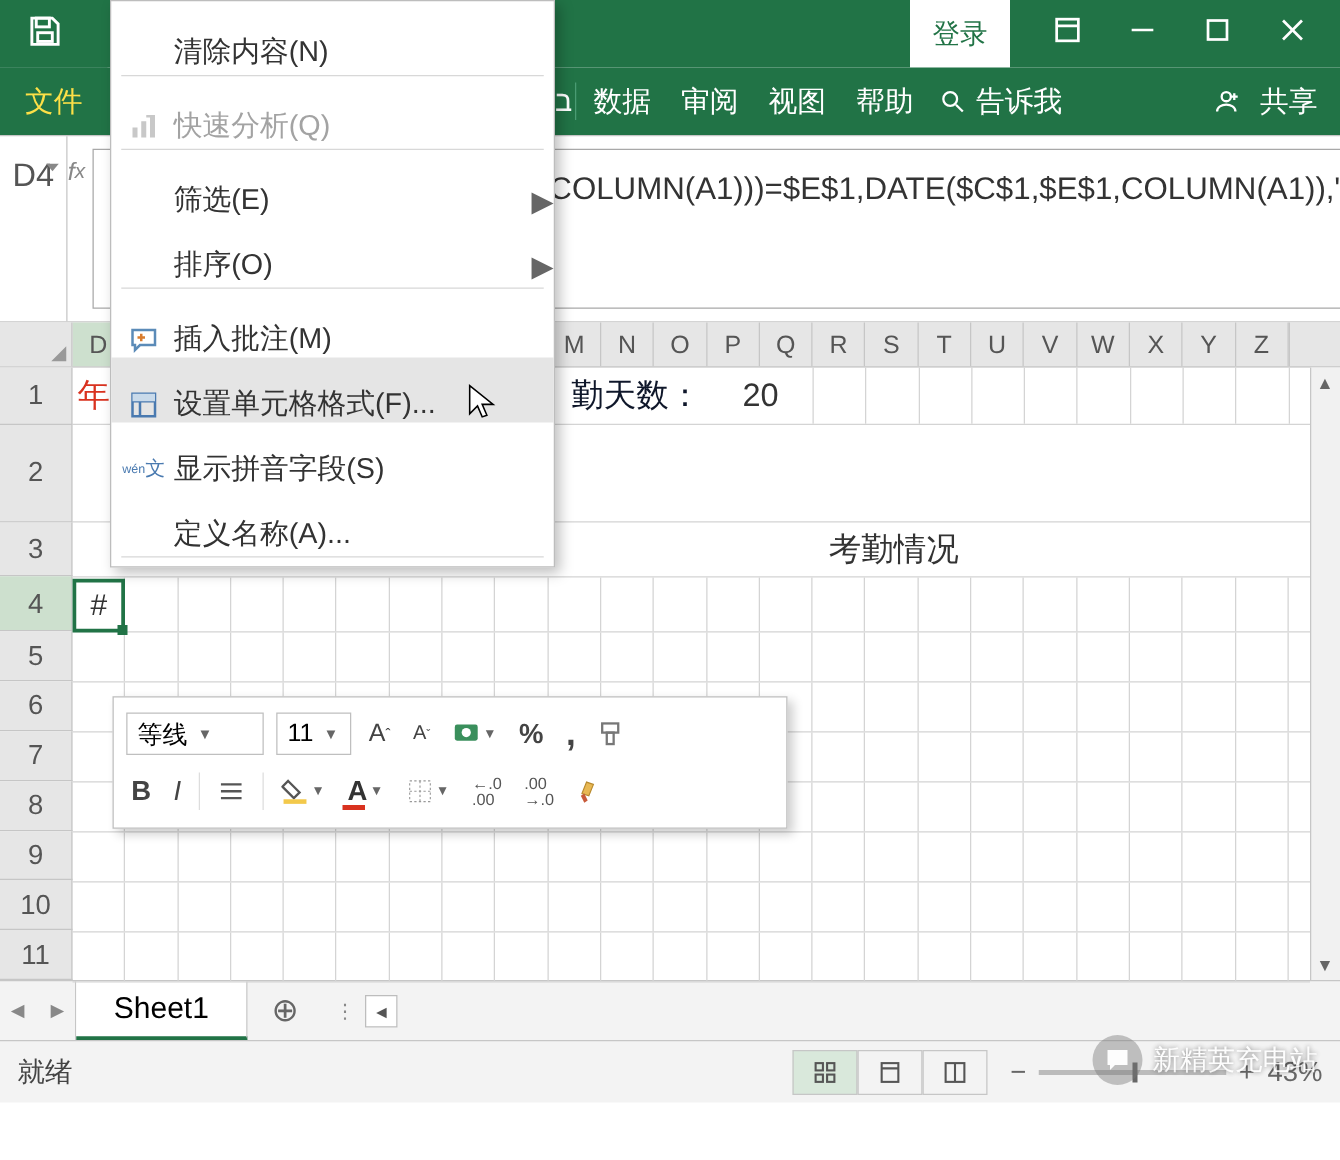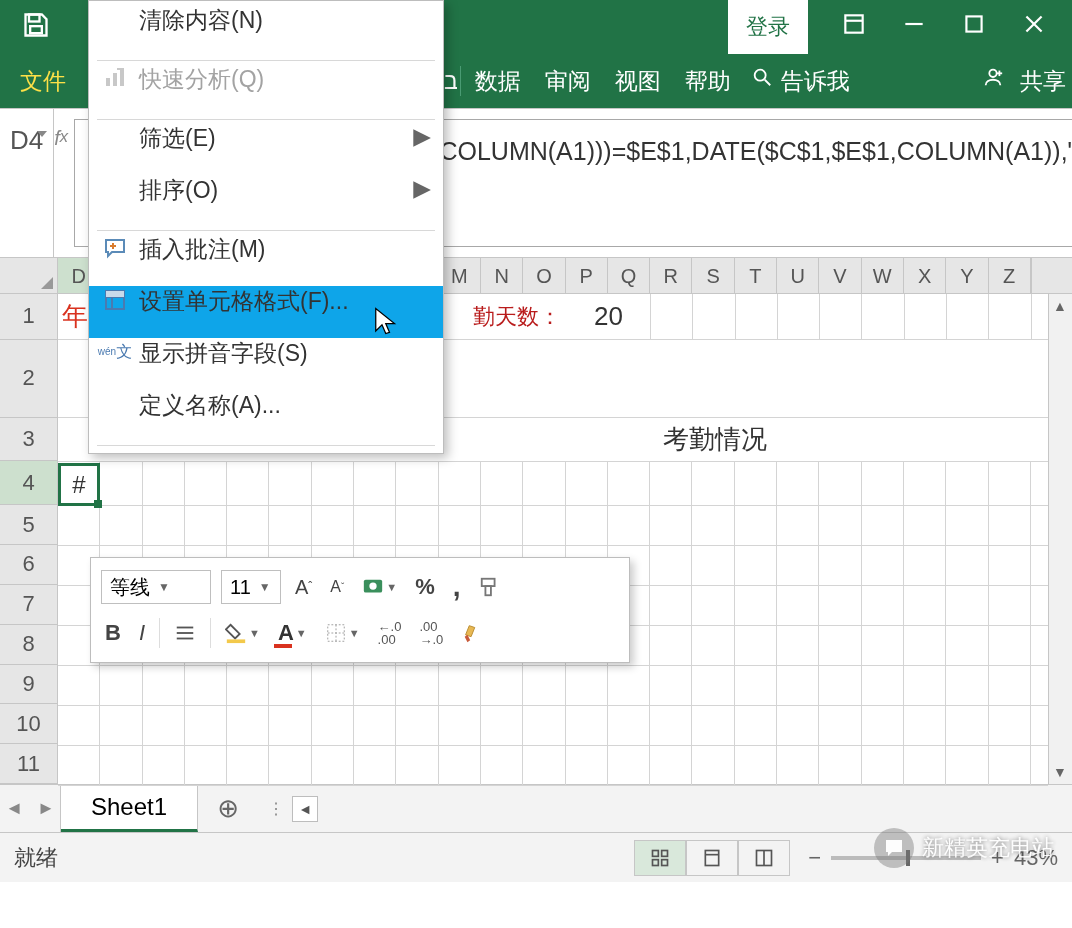--- a/index.html
+++ b/index.html
@@ -12,22 +12,22 @@
 .titlebar .title-center { flex: 1; text-align: center; font-size: 24px; margin-left:-40px;}
 .titlebar .login-btn { background: #fff; color: #217346; padding: 16px 18px; border-radius: 3px; font-size: 22px; margin: 0 16px; text-align: right; }
 .titlebar .winbtn { width: 60px; text-align: center; font-size: 22px; }
 .titlebar .winbtn svg{width:26px;height:26px;stroke:#fff;fill:none;stroke-width:2;}
 
 
 .ribbon { height: 54px; background: #217346; display: flex; align-items: center; color: #fff; font-size: 23px; position: relative; }
 .ribbon .tab { padding: 0 12px; height:100%; display:flex; align-items:center;}
 .ribbon .file-tab { background:#217346; color:#fde047; padding:0 20px;}
 .ribbon .sep{width:1px;height:30px;background:#4a9b73;margin:0 2px;}
-.ribbon .tellme{display:flex;align-items:flex-start;gap:8px;margin-left:8px;}
-.ribbon .share{margin-left:auto;display:flex;gap:16px;padding-right:6px;}
+.ribbon .tellme{display:flex;align-items:center;gap:8px;margin-left:8px;}
+.ribbon .share{margin-left:auto;display:flex;align-items:center;gap:16px;padding-right:18px;}
 .ribbon svg{width:22px;height:22px;stroke:#fff;fill:none;stroke-width:2;}
 
 
 .fx-area{display:flex;align-items:stretch;border-top:1px solid #c6c6c6;border-bottom:1px solid #c6c6c6;background:#fff;height:150px;}
 .namebox{width:78px;border-right:1px solid #c6c6c6;display:flex;align-items:flex-start;padding:16px 10px;font-size:26px;color:#555;position:relative;}
 .namebox::after{content:"";position:absolute;right:6px;top:22px;border-left:5px solid transparent;border-right:5px solid transparent;border-top:6px solid #888;}
 .fxgap{width:420px;}
 .fxicon{width:40px;display:flex;align-items:flex-start;padding-top:18px;justify-content:center;color:#888;font-style:italic;font-size:20px;}
 .formula-box{flex:1;border:1px solid #a8a8a8;margin:10px 6px 10px 6px;padding:10px 14px;font-size:25px;color:#333;position:relative;line-height:1.7;}
 
@@ -55,32 +55,32 @@
 
 
 .row{display:flex;border-bottom:1px solid #d4d4d4;}
 .row.r1{height:46px;}
 .row.r2{height:78px;}
 .row.r3{height:44px;padding-left:32px;}
 .row.r4{height:44px;}
 .row.rn{height:40px;}
 .c{width:42.3px;border-right:1px solid #d4d4d4;}
 .row.r1 .txt1{color:#d9321f;font-size:26px;padding-left:4px;display:flex;align-items:center;}
-.row.r1 .txt2{color:#b91c1c;font-size:22px;display:flex;align-items:center;justify-content:flex-end;padding-right:6px;}
+.row.r1 .txt2{color:#0f172a;font-size:26px;display:flex;align-items:center;justify-content:flex-end;padding-right:6px;}
 .row.r1 .txt3{color:#333;font-size:26px;display:flex;align-items:center;justify-content:center;}
 .row.r2 .bigred{color:#d9321f;font-size:52px;font-weight:500;display:flex;align-items:center;}
 .row.r3 .mid{font-size:26px;color:#333;display:flex;align-items:center;justify-content:center;}
 .selcell{position:absolute;top:169px;left:0px;width:42px;height:43px;border:3px solid #217346;display:flex;align-items:center;justify-content:center;font-size:24px;color:#333;background:#fff;z-index:2;}
 .selcell::after{content:"";position:absolute;right:-5px;bottom:-5px;width:8px;height:8px;background:#217346;}
 
 
 .ctxmenu{position:absolute;top:0;left:88px;width:356px;background:#fff;border:1px solid #bdbdbd;box-shadow:4px 4px 10px rgba(0,0,0,0.25);z-index:50;padding:4px 0;}
-.ctxmenu .mi{display:flex;align-items:flex-start;height:52px;padding:0 12px 0 50px;font-size:23px;color:#333;position:relative;}
+.ctxmenu .mi{display:flex;align-items:flex-end;height:52px;padding:0 0 0 50px;font-size:23px;color:#333;position:relative;}
 .ctxmenu .mi.disabled{color:#a3a3a3;}
-.ctxmenu .mi.hover{background:#0ea5e9;}
+.ctxmenu .mi.hover{background:#e5e5e5;}
 .ctxmenu .mi .micon{position:absolute;left:12px;width:28px;height:28px;display:flex;align-items:center;justify-content:center;}
 .ctxmenu .mi .arrow{margin-left:auto;color:#666;}
 .ctxmenu .msep{height:1px;background:#d8d8d8;margin:3px 8px;}
 .ctxmenu .mi .micon svg{width:24px;height:24px;}
 
 .cursor-arrow{position:absolute;top:306px;left:372px;z-index:60;}
 .cursor-arrow svg{width:30px;height:30px;}
 
 
 .minibar{position:absolute;top:557px;left:90px;width:540px;background:#fff;border:1px solid #bdbdbd;box-shadow:4px 4px 8px rgba(0,0,0,0.2);z-index:40;padding:6px 10px;}

